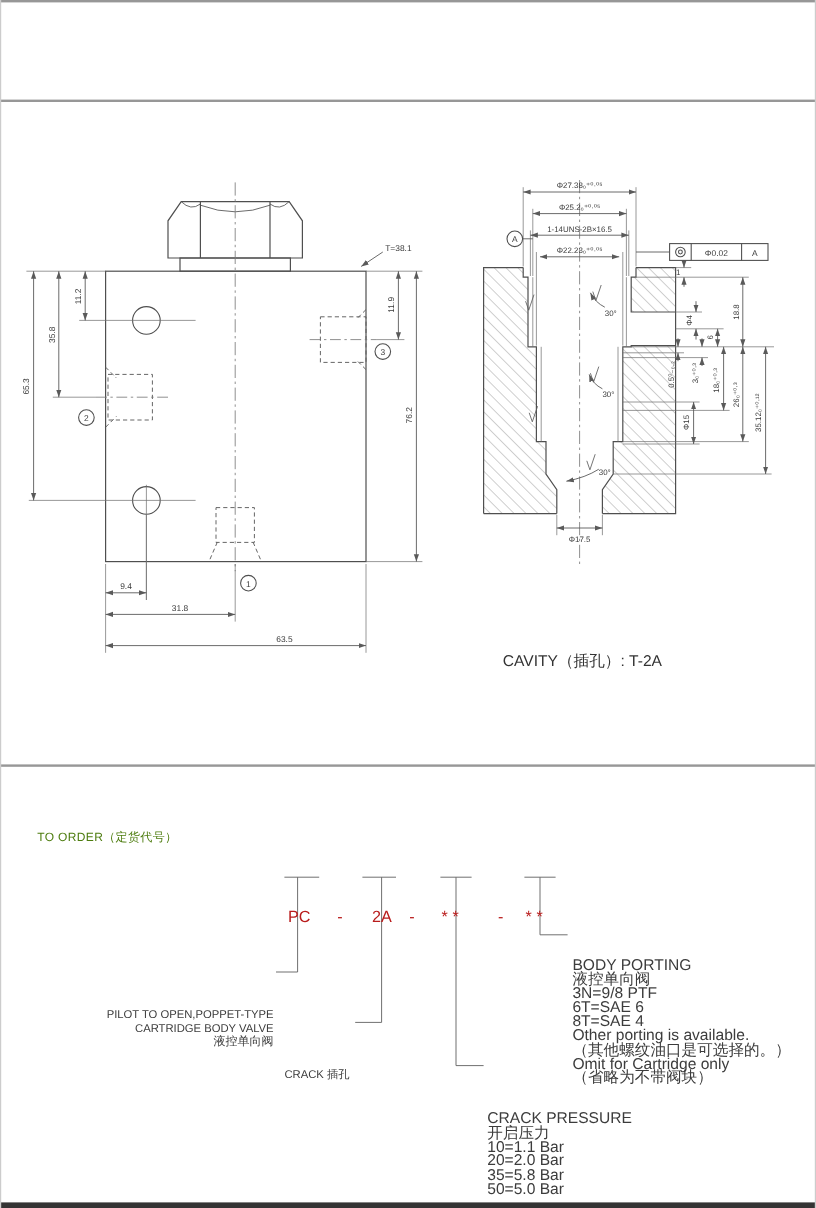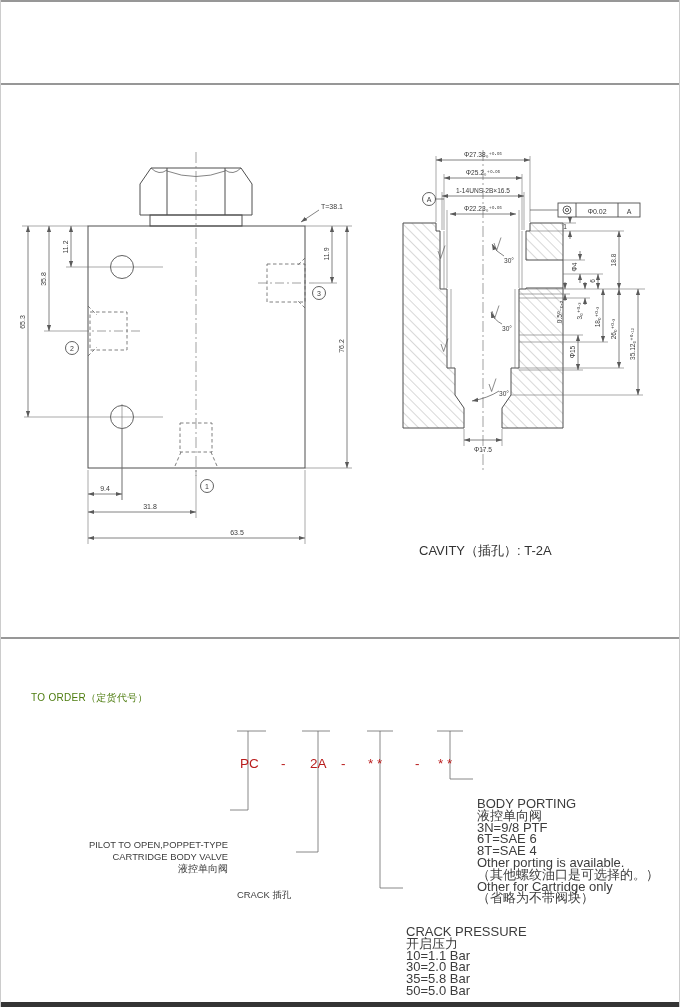--- a/index.html
+++ b/index.html
@@ -274,24 +274,24 @@
 <div class="abs small-label" style="left:237px;top:845px">CRACK  插孔</div>
 
 <div class="abs small-block" style="left:477px;top:754px">
   <div>BODY PORTING</div>
   <div>液控单向阀</div>
   <div>3N=9/8 PTF</div>
   <div>6T=SAE  6</div>
   <div>8T=SAE  4</div>
   <div>Other porting is available.</div>
   <div>（其他螺纹油口是可选择的。）</div>
-  <div>Other for Cartridge only</div>
+  <div>Omit for Cartridge only</div>
   <div>（省略为不带阀块）</div>
 </div>
 
 <div class="abs small-block" style="left:406px;top:882px">
   <div>CRACK PRESSURE</div>
   <div>开启压力</div>
   <div>10=1.1 Bar</div>
-  <div>30=2.0 Bar</div>
+  <div>20=2.0 Bar</div>
   <div>35=5.8 Bar</div>
   <div>50=5.0 Bar</div>
 </div>
 
 </body></html>

